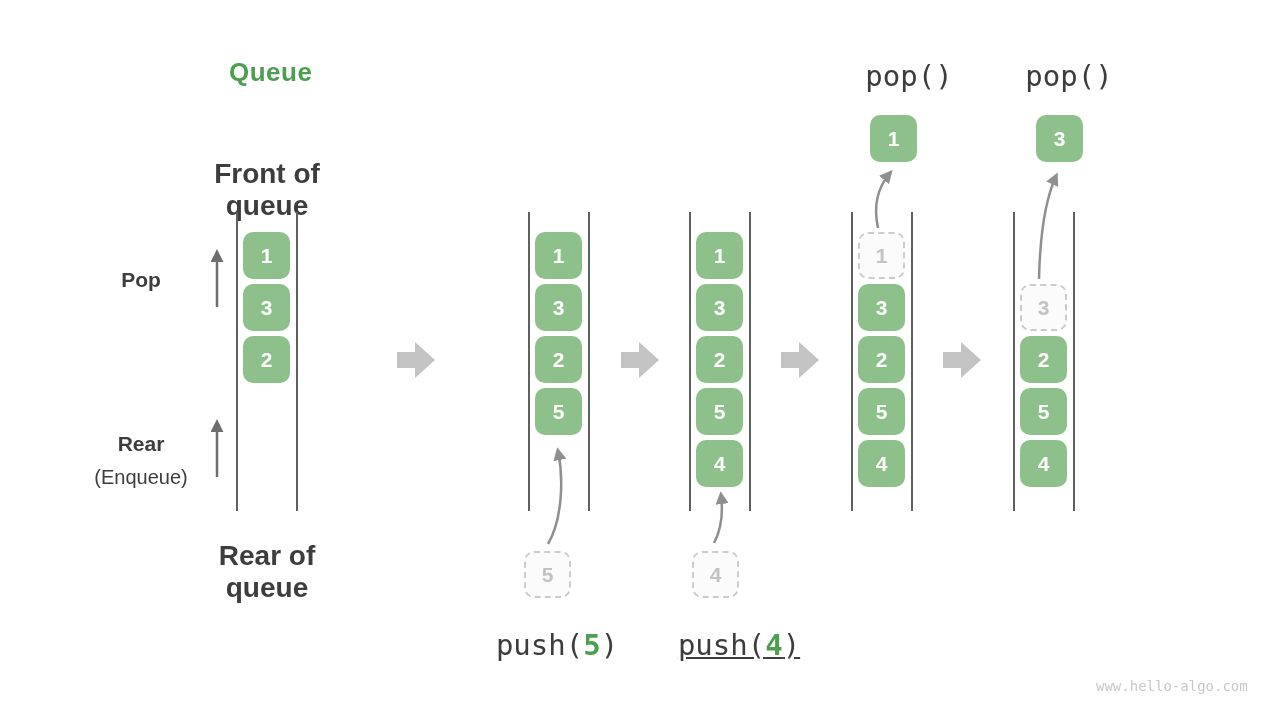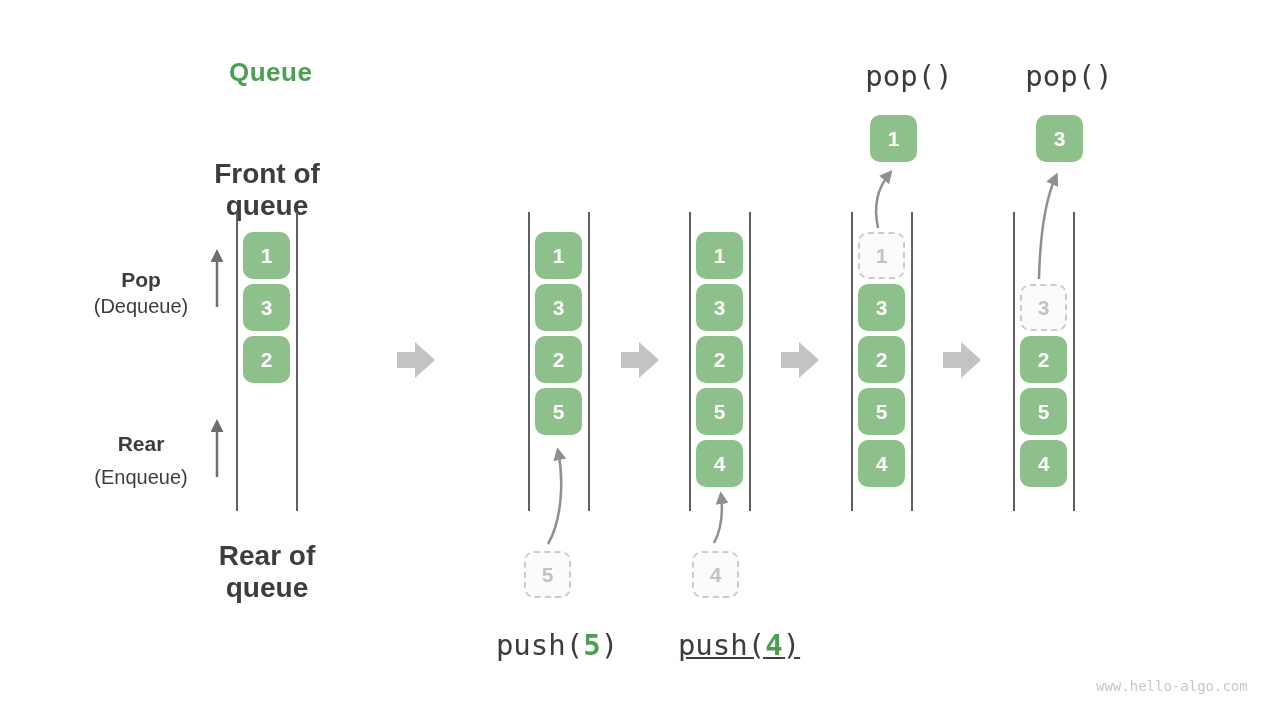--- a/index.html
+++ b/index.html
@@ -52,21 +52,20 @@
 </head>
 <body>
 
 <div class="canvas">
 
   <div class="title">Queue</div>
 
   <div class="h-label" style="left:182px;top:158px;">Front of queue</div>
   <div class="h-label" style="left:182px;top:540px;">Rear of queue</div>
   <div class="side-word" style="left:56px;top:261px;margin-top:7px;">Pop</div>
-  <div class="side-sub" style="left:56px;top:295px;">(Dequeue)</div>
   <div class="side-word" style="left:56px;top:432px;">Rear</div>
   <div class="side-sub" style="left:56px;top:466px;">(Enqueue)</div>
 
   <div class="op" style="left:839px;top:59px;">pop()</div>
   <div class="op" style="left:999px;top:59px;">pop()</div>
 
   <div class="op" style="left:487px;top:628px;text-align:center;"><span>push(</span><span class="arg">5</span><span>)</span></div>
   <div class="op" style="left:669px;top:628px;text-decoration:underline;"><span>push(</span><span class="arg">4</span><span>)</span></div>
 
   <div class="qcol" style="left:236px;">

